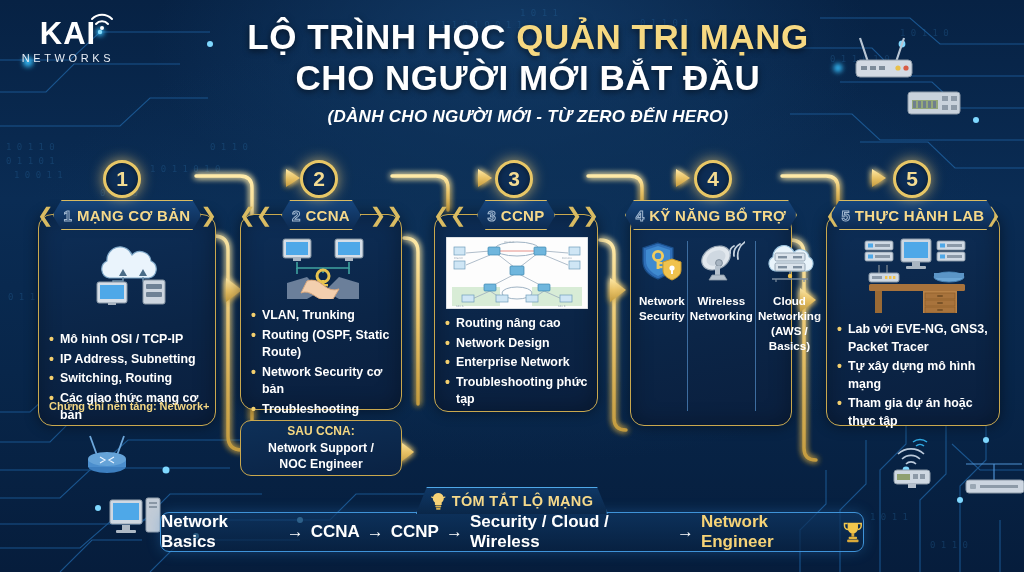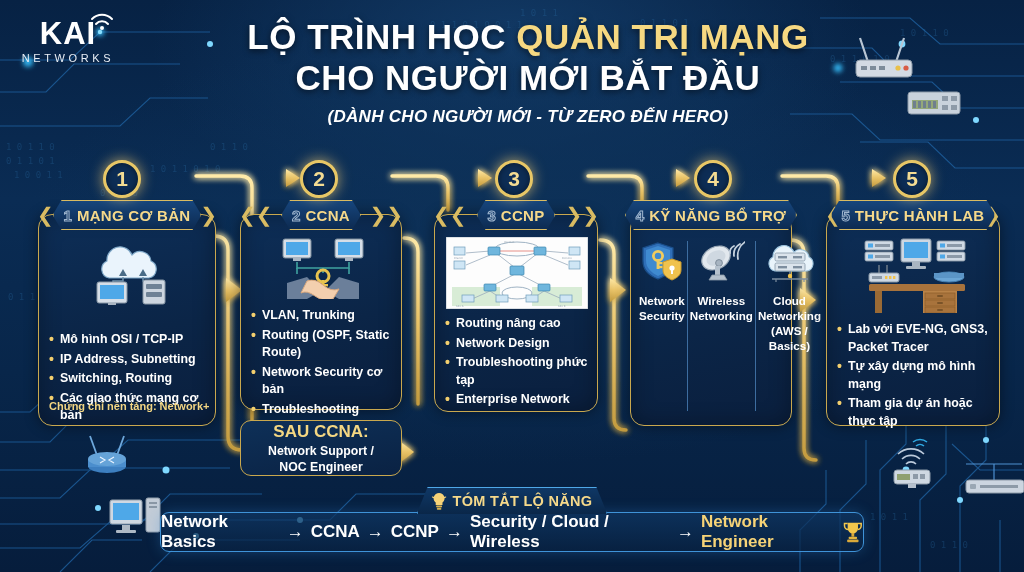--- a/index.html
+++ b/index.html
@@ -91,21 +91,21 @@
   }
   .note-gold { color: #f3d683; font-size: 11px; font-weight: bold; margin-top: 2px; }
 
   
   .subbox {
     position: absolute; border: 1.4px solid #c9a84e; border-radius: 11px;
     background: linear-gradient(170deg,#0e3058,#0a2243);
     display: flex; align-items: center; justify-content: center; text-align: center;
     z-index: 5;
   }
-  .subbox .st { color: #f4d782; font-size: 17px; font-weight: bold; line-height: 1.32; }
+  .subbox .st { color: #f4d782; font-size: 12px; font-weight: bold; line-height: 1.32; }
   .subbox .sw { color: #ffffff; font-size: 12.3px; font-weight: bold; line-height: 1.32; }
 
   
   .skillcols { position: absolute; display: flex; }
   .skillcol { flex: 1; text-align: center; position: relative; padding: 0 2px; }
   .skillcol + .skillcol { border-left: 1.3px solid #3d6da0; }
   .skilllabel { color: #ffffff; font-size: 11.6px; font-weight: bold; line-height: 1.3; margin-top: 6px; }
 
   
   .sum-tab {
@@ -480,22 +480,22 @@
         <text x="58" y="6">Internet</text>
           <text x="8" y="22">Branch</text>
           <text x="116" y="22">Remote</text>
         <text x="10" y="70">Site A</text>
           <text x="112" y="70">Site B</text>
       </g>
     </svg>
     <ul class="bullets" style="top:100px;">
       <li>Routing nâng cao</li>
       <li>Network Design</li>
+      <li>Enterprise Network</li>
       <li>Troubleshooting phức tạp</li>
-      <li>Enterprise Network</li>
     </ul>
   </div>
 
   <div class="card" style="left:630px; top:214px; width:162px; height:212px;">
     <span class="chev" style="left:-4px;">❮❮</span>
     <span class="chev" style="right:-4px;">❯❯</span>
     <div class="card-banner">
       <span class="bnum">4</span>
       <span class="btxt">KỸ NĂNG BỔ TRỢ</span>
     </div>
@@ -628,21 +628,21 @@
     <svg width="15" height="19" viewBox="0 0 15 19">
       <path d="M7.5 1 a5.4 5.4 0 0 1 3.4 9.6 V13 h-6.8 V10.6 A5.4 5.4 0 0 1 7.5 1 z" fill="#f6d277"></path>
       <rect x="4.5" y="13.6" width="6" height="1.8" rx="0.8" fill="#d9b24e"></rect>
       <rect x="5.2" y="16" width="4.6" height="1.7" rx="0.8" fill="#d9b24e"></rect>
       <g stroke="#f6d277" stroke-width="1.2" stroke-linecap="round">
         <line x1="0.8" y1="5" x2="2.4" y2="5.6"></line>
           <line x1="14.2" y1="5" x2="12.6" y2="5.6"></line>
         <line x1="7.5" y1="-0.6" x2="7.5" y2="-0.6"></line>
       </g>
     </svg>
-    <span class="t">TÓM TẮT LỘ NĂNG</span>
+    <span class="t">TÓM TẮT LỘ MẠNG</span>
   </div>
 
   <div class="sum-bar">
     <span class="w">Network Basics</span>
     <span class="ar">→</span>
     <span class="w">CCNA</span>
     <span class="ar">→</span>
     <span class="w">CCNP</span>
     <span class="ar">→</span>
     <span class="w">Security / Cloud / Wireless</span>

